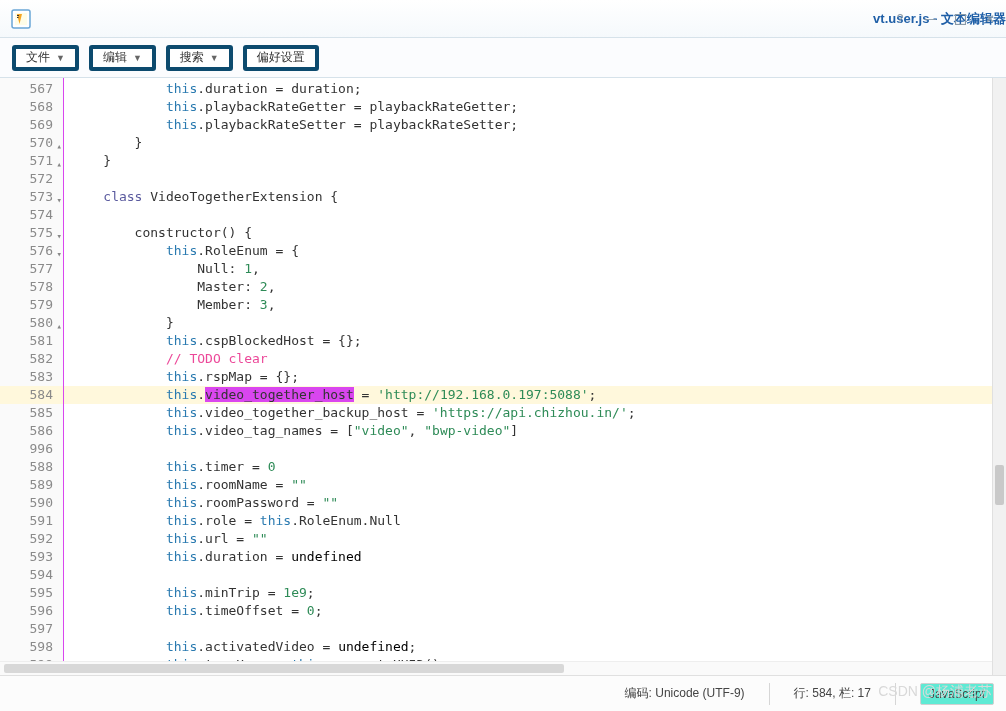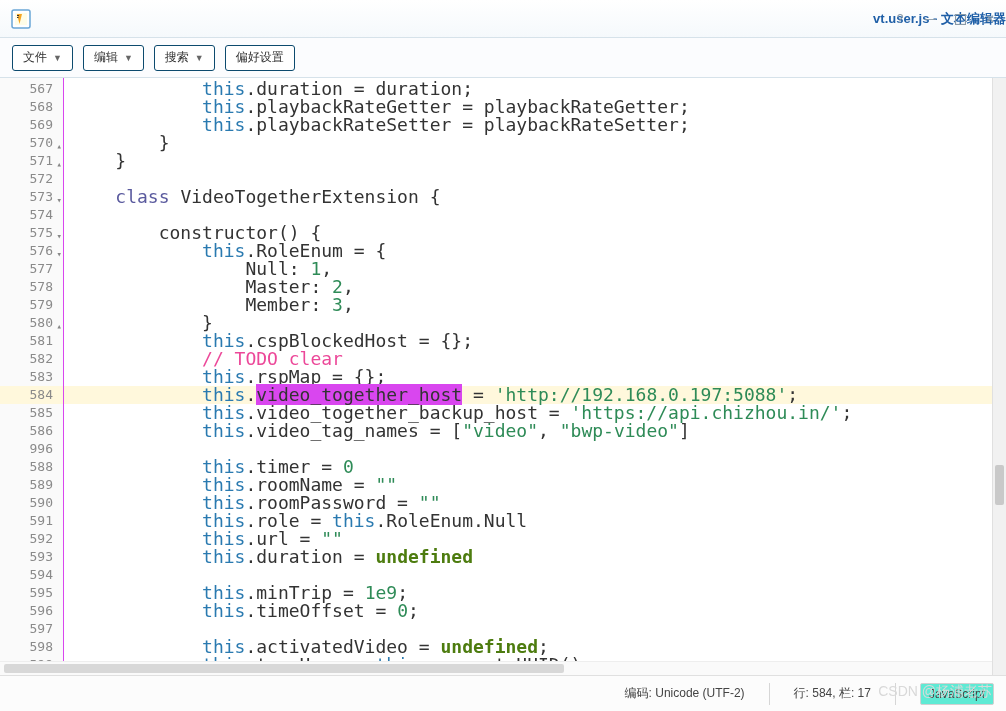--- a/index.html
+++ b/index.html
@@ -5,37 +5,37 @@
 * { margin: 0; padding: 0; box-sizing: border-box; }
 body { font-family: "Microsoft YaHei", Arial, sans-serif; font-size: 12px; color: #333; background: #fff; width: 1006px; height: 711px; overflow: hidden; position: relative; }
 
 .titlebar { height: 38px; background: linear-gradient(to bottom, #ffffff, #f5f9fc); border-bottom: 1px solid #d6e2ea; display: flex; align-items: center; position: relative; }
 .titlebar .app-icon { width: 26px; height: 26px; margin-left: 8px; display: flex; align-items: center; justify-content: center; }
 .titlebar .title { position: absolute; left: 0; right: 0; text-align: right; font-size: 13px; font-weight: bold; color: #1f5fa7; pointer-events: none; }
 .titlebar .win-controls { position: absolute; right: 8px; top: 0; height: 38px; display: flex; align-items: center; gap: 14px; }
 .titlebar .win-controls .wc { width: 16px; height: 16px; color: #8a9aa7; cursor: pointer; display: flex; align-items: center; justify-content: center; font-family: Arial; }
 
 .toolbar { height: 40px; border-bottom: 1px solid #d6e2ea; display: flex; align-items: center; padding: 0 12px; gap: 10px; background: #fbfcfe; }
-.btn { height: 26px; padding: 0 10px; background: #fff; border: 1px solid #0c4a6e; border-radius: 3px; display: flex; align-items: center; gap: 6px; cursor: pointer; font-size: 12px; color: #333; }
+.btn { height: 26px; padding: 0 10px; background: #fff; border: 4px solid #0c4a6e; border-radius: 3px; display: flex; align-items: center; gap: 6px; cursor: pointer; font-size: 12px; color: #333; }
 .btn .caret { font-size: 9px; color: #666; }
 
 .editor { position: absolute; top: 78px; left: 0; right: 0; bottom: 36px; display: flex; }
 .gutter { width: 64px; background: #fafafa; border-right: 1px solid #d946ef; text-align: right; color: #8a8a8a; font-family: Consolas, Menlo, monospace; font-size: 13px; line-height: 18px; padding-top: 2px; user-select: none; }
 .gutter .gl { padding-right: 10px; height: 18px; position: relative; }
 .gutter .gl.hl { background: #fff8dc; }
 .gutter .fold { position: absolute; right: 1px; top: 3px; width: 10px; height: 10px; font-size: 9px; color: #888; }
-.code { flex: 1; font-family: Consolas, Menlo, monospace; font-size: 18px; line-height: 18px; white-space: pre; padding-top: 2px; overflow: hidden; position: relative; }
+.code { flex: 1; font-family: Consolas, Menlo, monospace; font-size: 13px; line-height: 18px; white-space: pre; padding-top: 2px; overflow: hidden; position: relative; }
 .code .ln { height: 18px; padding-left: 8px; }
 .code .ln.hl { background: #fff8dc; }
 .k-this { color: #2a7ab0; }
 .k-class { color: #5a5a9e; }
 .k-str { color: #2e8b57; }
 .k-num { color: #2e8b57; }
 .k-cmt { color: #ec4899; }
-.k-undef { color: #4d7c0f; font-weight: bold; }
+.k-undef { color: #000000; }
 .sel { background: #d946ef; }
 
 .vscroll { position: absolute; top: 78px; right: 0; bottom: 36px; width: 14px; background: #f1f1f1; border-left: 1px solid #e0e0e0; }
 .vscroll .thumb { position: absolute; left: 2px; right: 2px; top: 4px; height: 60px; background: #c9c9c9; border-radius: 2px; }
 
 .statusbar { position: absolute; left: 0; right: 0; bottom: 0; height: 36px; border-top: 1px solid #e0e0e0; background: #fcfcfc; display: flex; align-items: center; justify-content: flex-end; padding: 0 12px; gap: 24px; font-size: 12px; color: #444; }
 .statusbar .sep { border-left: 1px solid #d6d6d6; height: 22px; }
 .statusbar .lang { border: 1px solid #d0d0d0; padding: 3px 8px; border-radius: 2px; background: #5eead4; cursor: pointer; }
 .statusbar .watermark { position: absolute; right: 14px; bottom: 10px; color: #d9d9d9; font-size: 14px; pointer-events: none; }
 .hscroll-hint { position:absolute; bottom:36px; left:0; right:14px; height:14px; border-top:1px solid #eee; background:#fafafa; }
@@ -127,19 +127,19 @@
 
 <div class="vscroll">
   <div class="thumb" style="top: calc(584 / 900 * 100%); height: 40px;"></div>
 </div>
 
 <div class="hscroll-hint">
   <div class="hthumb"></div>
 </div>
 
 <div class="statusbar">
-  <span>编码: Unicode (UTF-2)</span>
+  <span>编码: Unicode (UTF-9)</span>
   <span class="sep"></span>
   <span>行: 584, 栏: 17</span>
   <span class="sep"></span>
   <span class="lang"><span>JavaScript</span></span>
   <span class="watermark">CSDN @杨浦老苏</span>
 </div>
 
 </body></html>

